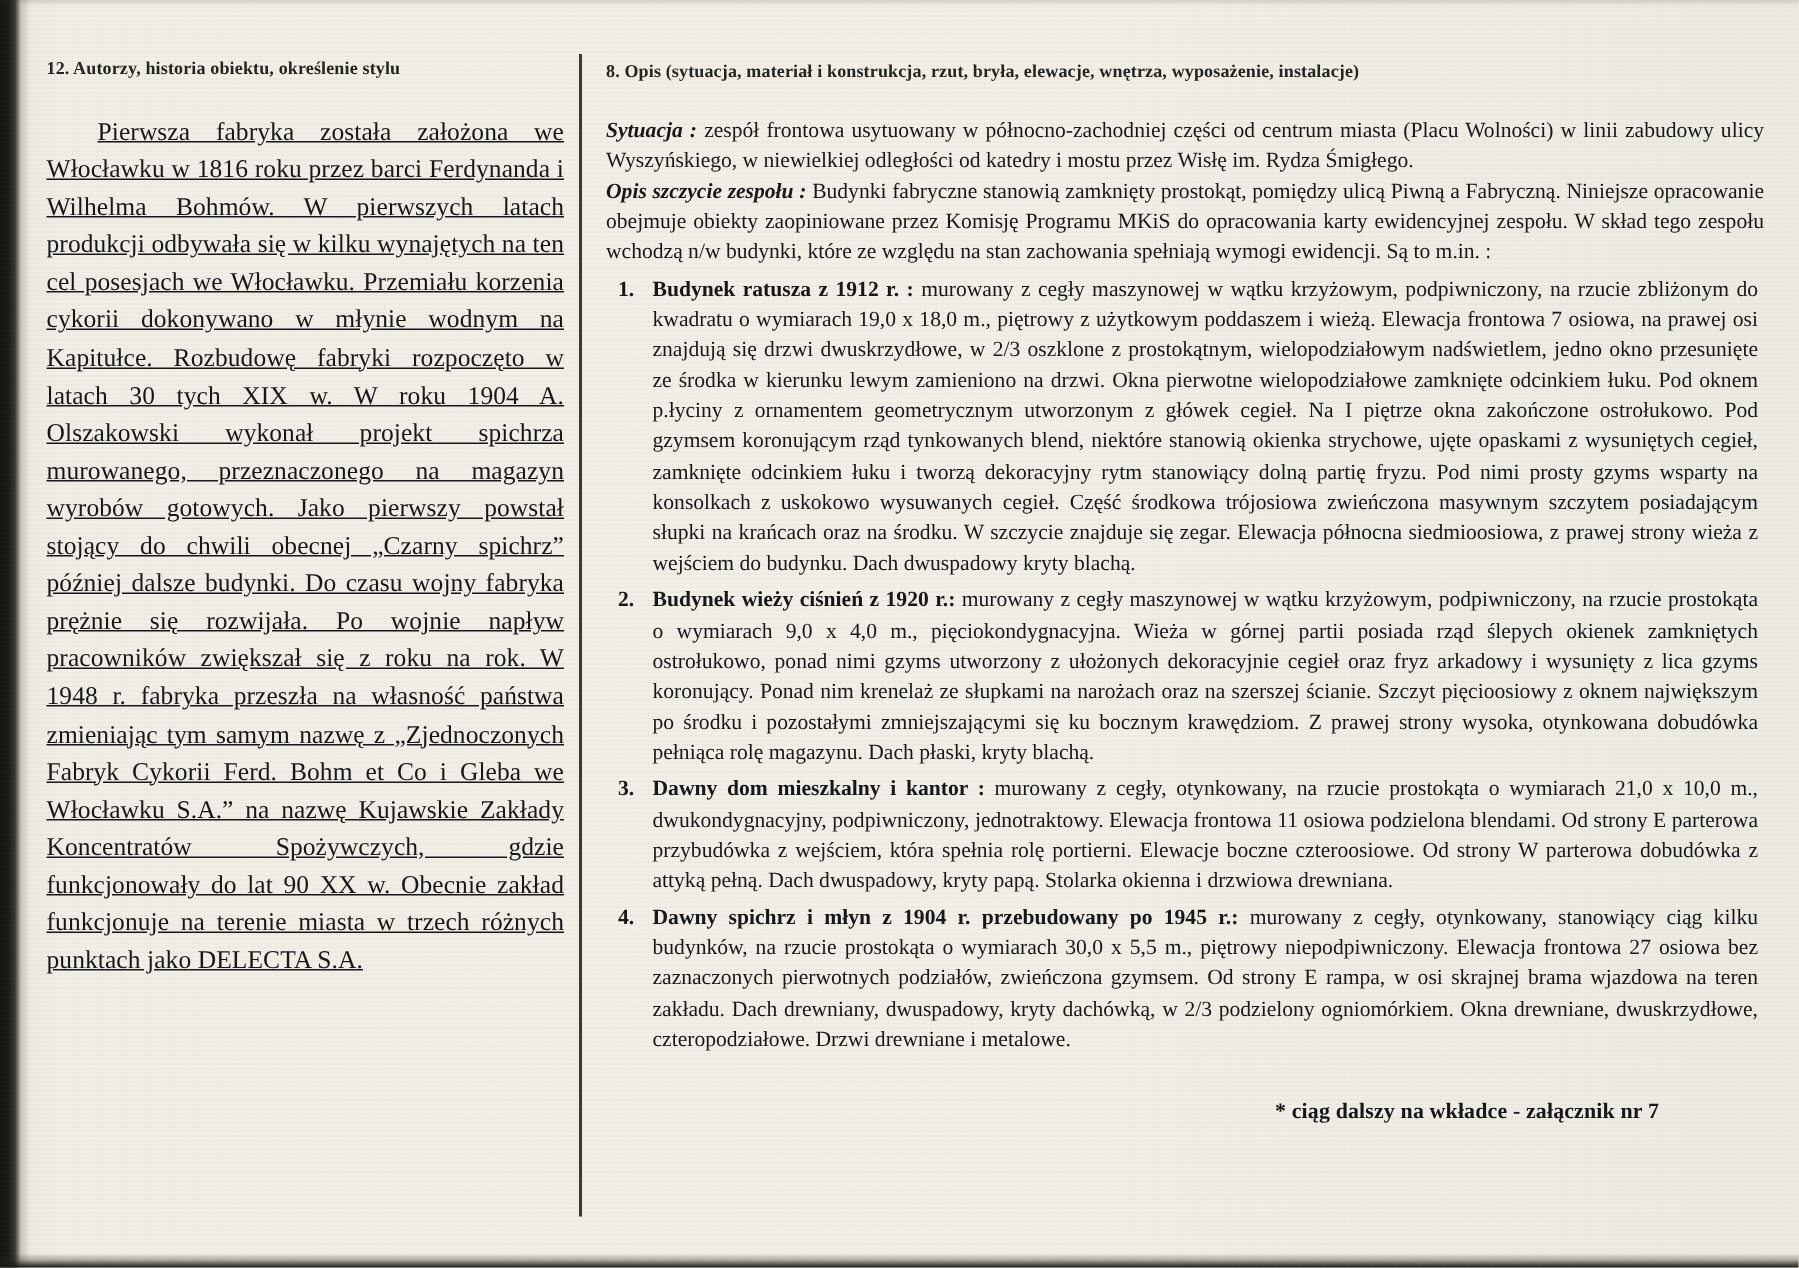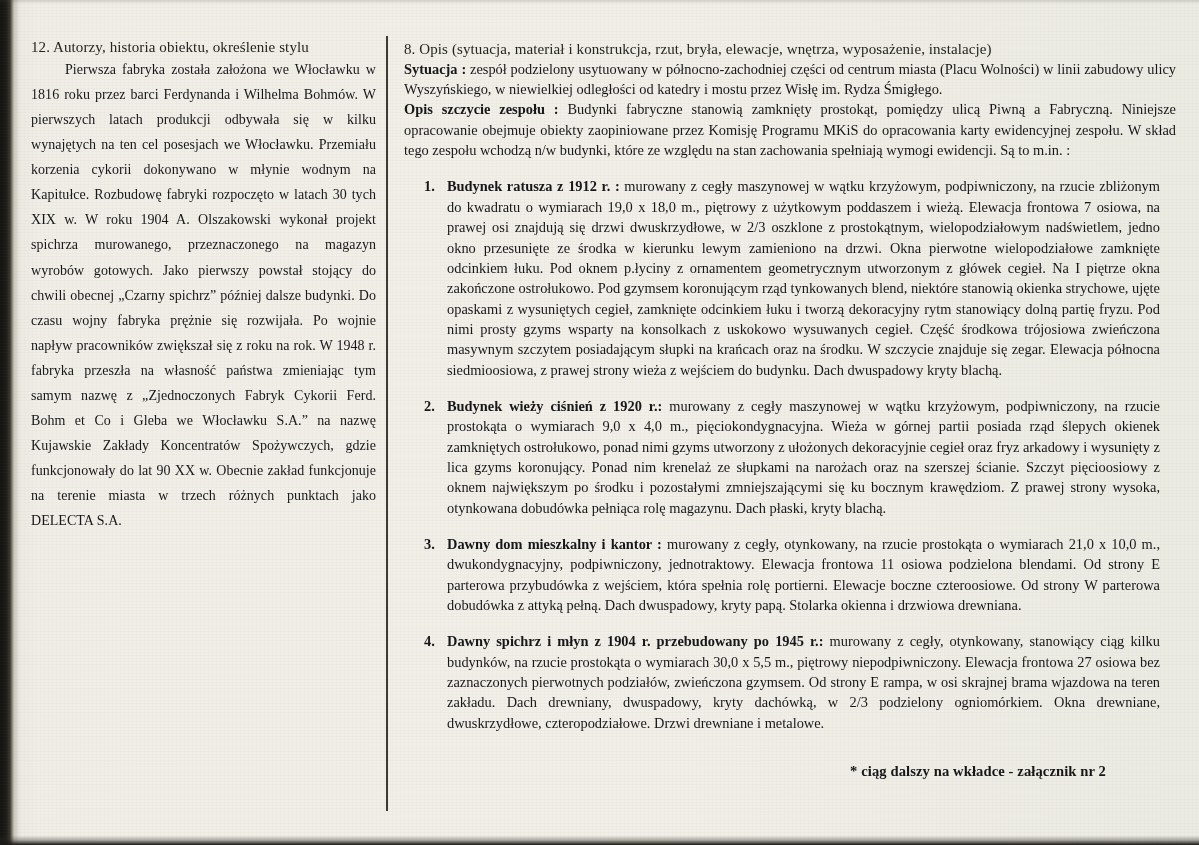--- a/index.html
+++ b/index.html
@@ -59,62 +59,65 @@
     width: 345px;
   }
   .col-right {
     position: absolute;
     left: 404px;
     top: 40px;
     width: 772px;
   }
 
   .field-header {
-    font-size: 15px;
+    font-size: 12px;
     line-height: 1.25;
     letter-spacing: 0.1px;
+    margin-bottom: 22px;
     color: #242420;
+    font-weight: bold;
   }
 
   .left-body {
-    font-size: 14px;
+    font-size: 17px;
     line-height: 25.1px;
     text-align: justify;
     text-justify: inter-word;
     text-indent: 34px;
     color: #17171a;
     letter-spacing: 0.05px;
+    text-decoration: underline;
   }
 
   
   .right-body {
     font-size: 14.4px;
     line-height: 20.35px;
     color: #17171a;
   }
   .r-par {
     text-align: justify;
     text-justify: inter-word;
     margin: 0;
   }
-  .r-par b { font-weight: bold; }
+  .r-par b { font-weight: bold; font-style: italic; }
 
   ol.items {
     list-style: none;
     margin: 0;
     padding: 0;
     counter-reset: bld;
   }
   ol.items > li {
     counter-increment: bld;
     position: relative;
     padding-left: 27px;
     text-align: justify;
     text-justify: inter-word;
-    margin: 16px;
+    margin: 4px;
     font-family: Liberation Serif, serif;
   }
   ol.items > li::before {
     content: counter(bld) ".";
     position: absolute;
     left: 4px;
     top: 0;
     font-weight: bold;
     font-size: 14.4px;
   }
@@ -141,29 +144,29 @@
   <div class="col-left">
     <div class="field-header">12. Autorzy, historia obiektu, określenie stylu</div>
     <div class="left-body">Pierwsza fabryka została założona we Włocławku w 1816 roku przez barci Ferdynanda i Wilhelma Bohmów. W pierwszych latach produkcji odbywała się w kilku wynajętych na ten cel posesjach we Włocławku. Przemiału korzenia cykorii dokonywano w młynie wodnym na Kapitułce. Rozbudowę fabryki rozpoczęto w latach 30 tych XIX w. W roku 1904 A. Olszakowski wykonał projekt spichrza murowanego, przeznaczonego na magazyn wyrobów gotowych. Jako pierwszy powstał stojący do chwili obecnej „Czarny spichrz” później dalsze budynki. Do czasu wojny fabryka prężnie się rozwijała. Po wojnie napływ pracowników zwiększał się  z roku na rok. W 1948 r. fabryka przeszła na własność państwa zmieniając tym samym nazwę z „Zjednoczonych Fabryk Cykorii Ferd. Bohm et Co i Gleba we Włocławku S.A.” na nazwę Kujawskie Zakłady Koncentratów Spożywczych, gdzie funkcjonowały do lat 90 XX w. Obecnie zakład funkcjonuje na terenie miasta w trzech różnych punktach jako DELECTA S.A.</div>
   </div>
 
   <div class="col-right">
     <div class="field-header">8. Opis (sytuacja, materiał i konstrukcja, rzut, bryła, elewacje, wnętrza, wyposażenie, instalacje)</div>
 
     <div class="right-body">
 
-      <p class="r-par"><b>Sytuacja :</b><span> zespół podzielony usytuowany w północno-zachodniej części od centrum miasta (Placu Wolności) w linii zabudowy ulicy Wyszyńskiego, w niewielkiej odległości od katedry i mostu przez Wisłę im. Rydza Śmigłego.</span></p>
+      <p class="r-par"><b>Sytuacja :</b><span> zespół frontowa usytuowany w północno-zachodniej części od centrum miasta (Placu Wolności) w linii zabudowy ulicy Wyszyńskiego, w niewielkiej odległości od katedry i mostu przez Wisłę im. Rydza Śmigłego.</span></p>
 
       <p class="r-par"><b>Opis szczycie zespołu :</b><span> Budynki fabryczne stanowią zamknięty prostokąt, pomiędzy ulicą Piwną a Fabryczną. Niniejsze opracowanie obejmuje obiekty zaopiniowane przez Komisję Programu MKiS  do opracowania karty ewidencyjnej zespołu. W skład tego zespołu wchodzą n/w budynki, które ze względu na stan zachowania spełniają wymogi ewidencji. Są to m.in. :</span></p>
 
       <ol class="items">
         <li><span class="b-title">Budynek ratusza  z 1912 r. :</span><span> murowany z cegły maszynowej w wątku krzyżowym, podpiwniczony, na rzucie zbliżonym do kwadratu o wymiarach 19,0 x 18,0 m., piętrowy z użytkowym poddaszem i wieżą. Elewacja frontowa 7 osiowa, na prawej osi znajdują się drzwi dwuskrzydłowe, w 2/3 oszklone z prostokątnym, wielopodziałowym nadświetlem, jedno okno przesunięte ze środka w kierunku lewym zamieniono na drzwi. Okna pierwotne wielopodziałowe zamknięte odcinkiem łuku. Pod oknem p.łyciny z ornamentem geometrycznym utworzonym z główek cegieł. Na  I piętrze okna  zakończone ostrołukowo. Pod gzymsem koronującym rząd tynkowanych blend, niektóre stanowią okienka strychowe, ujęte opaskami z wysuniętych cegieł, zamknięte odcinkiem łuku i tworzą dekoracyjny rytm stanowiący dolną partię fryzu. Pod nimi prosty gzyms wsparty na konsolkach z uskokowo wysuwanych cegieł. Część środkowa trójosiowa zwieńczona masywnym szczytem posiadającym słupki na krańcach oraz na środku. W szczycie znajduje się zegar. Elewacja północna siedmioosiowa, z prawej strony wieża z wejściem do budynku. Dach dwuspadowy kryty blachą.</span></li>
         <li><span class="b-title">Budynek wieży ciśnień z 1920 r.:</span><span> murowany z cegły maszynowej w wątku krzyżowym, podpiwniczony, na rzucie prostokąta o wymiarach 9,0 x 4,0 m., pięciokondygnacyjna. Wieża w  górnej partii posiada rząd ślepych okienek zamkniętych ostrołukowo, ponad nimi gzyms utworzony z ułożonych dekoracyjnie cegieł oraz fryz arkadowy i wysunięty z lica gzyms koronujący. Ponad nim krenelaż ze słupkami na narożach oraz na szerszej ścianie. Szczyt pięcioosiowy z oknem największym po środku i pozostałymi zmniejszającymi się ku bocznym krawędziom. Z prawej strony wysoka, otynkowana dobudówka pełniąca rolę magazynu. Dach płaski, kryty blachą.</span></li>
         <li><span class="b-title">Dawny dom mieszkalny i kantor :</span><span> murowany z cegły, otynkowany, na rzucie prostokąta o wymiarach 21,0 x 10,0 m., dwukondygnacyjny, podpiwniczony, jednotraktowy. Elewacja frontowa  11 osiowa podzielona blendami. Od strony E parterowa przybudówka z wejściem, która spełnia rolę portierni. Elewacje boczne czteroosiowe. Od strony W parterowa dobudówka z attyką pełną. Dach dwuspadowy, kryty papą. Stolarka okienna i drzwiowa drewniana.</span></li>
         <li><span class="b-title">Dawny spichrz i młyn z 1904 r. przebudowany po 1945 r.:</span><span> murowany z cegły, otynkowany, stanowiący ciąg kilku budynków, na rzucie prostokąta o wymiarach 30,0 x 5,5 m., piętrowy niepodpiwniczony. Elewacja frontowa 27 osiowa bez zaznaczonych pierwotnych podziałów, zwieńczona gzymsem. Od strony E rampa, w osi skrajnej brama wjazdowa na teren zakładu. Dach drewniany, dwuspadowy, kryty dachówką, w 2/3 podzielony ogniomórkiem. Okna drewniane, dwuskrzydłowe, czteropodziałowe. Drzwi drewniane i metalowe.</span></li>
       </ol>
 
-      <div class="footnote">* ciąg dalszy na wkładce - załącznik nr 2</div>
+      <div class="footnote">* ciąg dalszy na wkładce - załącznik nr 7</div>
     </div>
   </div>
 
   <div class="bottom-edge"></div>
 </div>
 
 </body></html>

